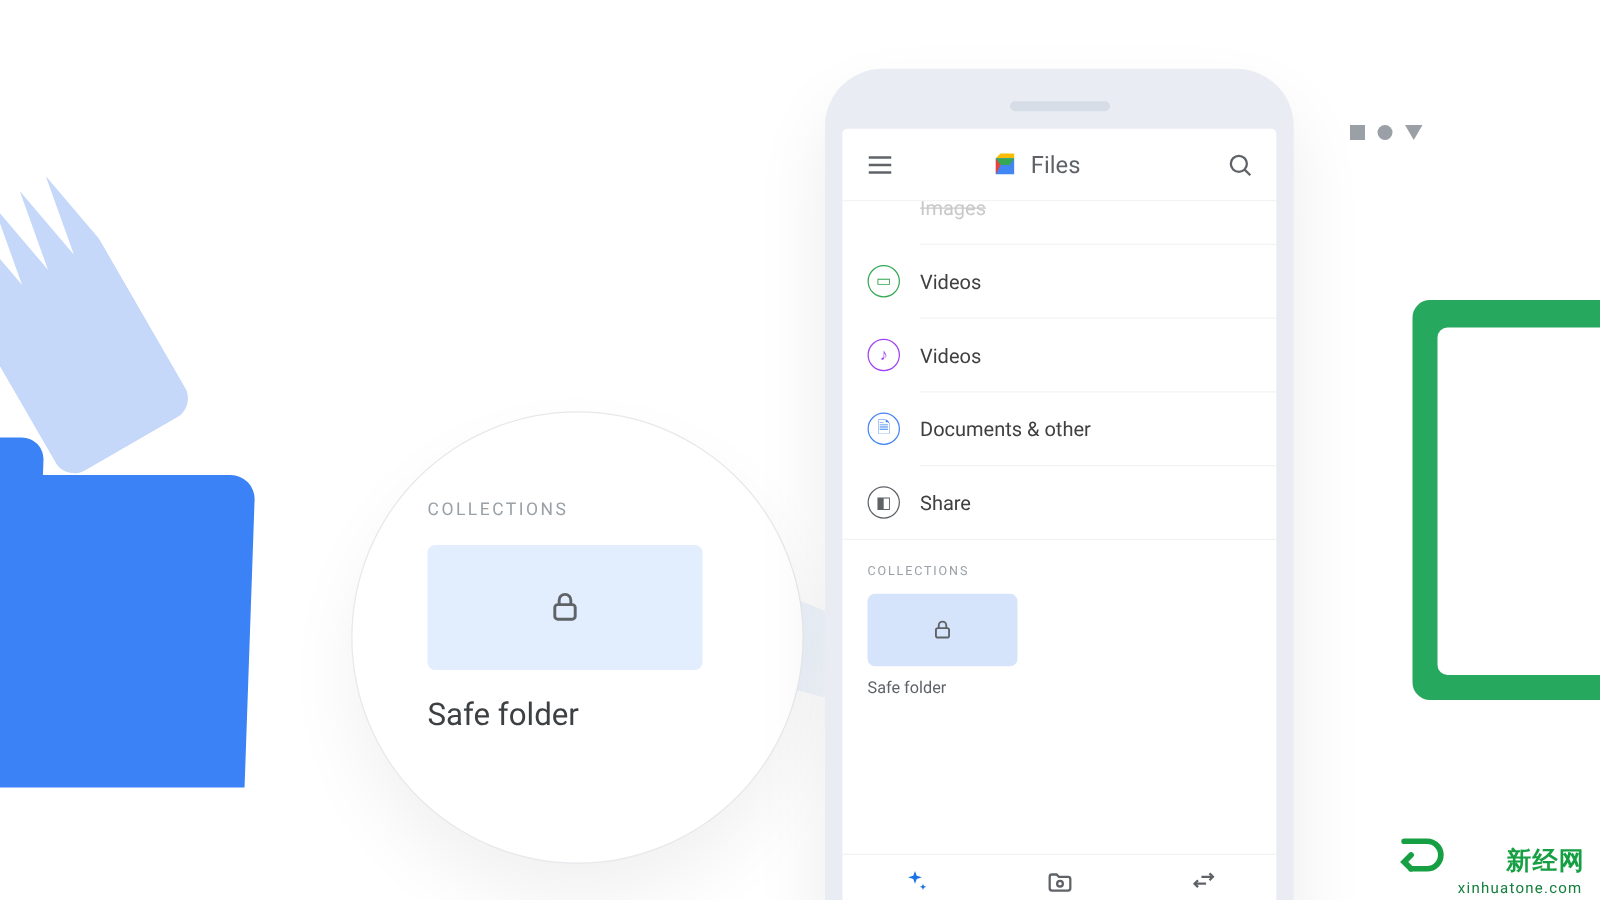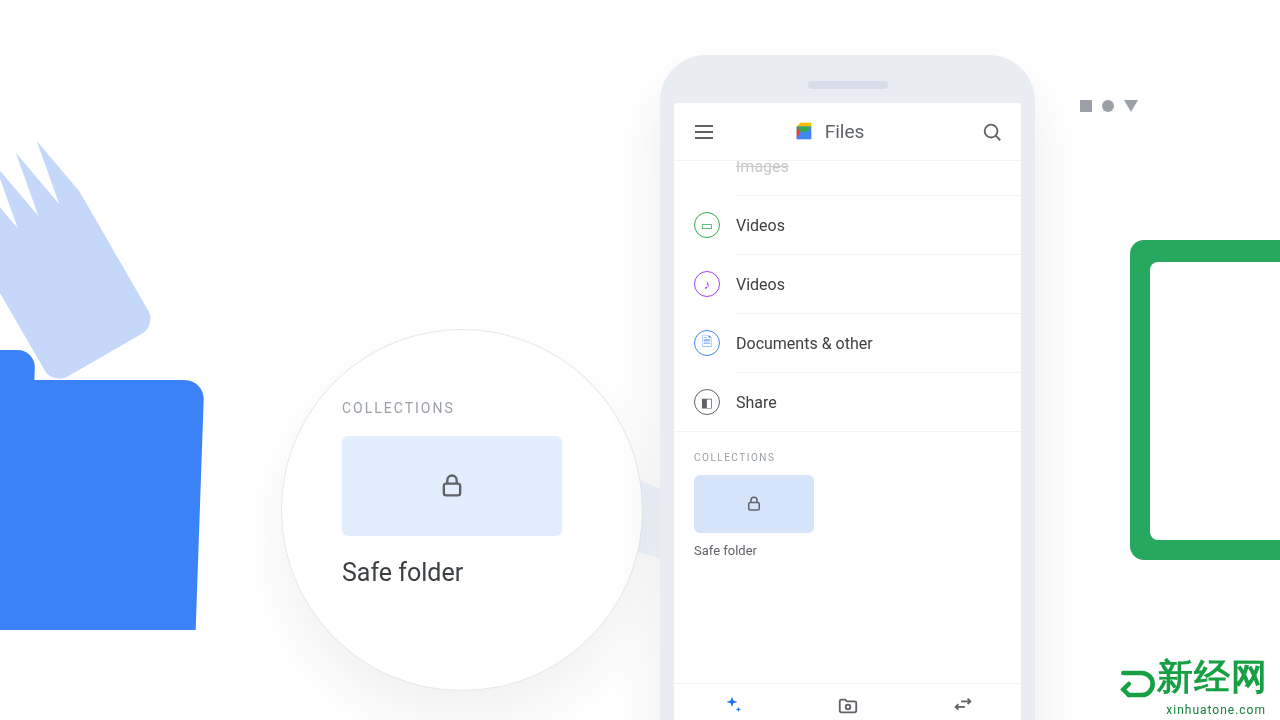--- a/index.html
+++ b/index.html
@@ -57,21 +57,21 @@
 .tile-sm-label { font-size:13px; color:#5f6368; margin:10px 20px 0; }
 
 .bottombar { height:60px; border-top:1px solid #f1f3f4; display:flex; }
 .bottombar .tab { flex:1; display:flex; flex-direction:column; align-items:center; justify-content:center; gap:2px; font-size:11px; color:#5f6368; }
 .bottombar .tab.active { color:#1a73e8; }
 .bottombar .tab svg { width:22px; height:22px; }
 
 
 .wm-logo { position:absolute; right:120px; bottom:14px; display:flex; align-items:center; gap:6px; }
 .wm-logo svg { width:44px; height:44px; }
-.wm-text { position:absolute; right:12px; bottom:18px; color:#16a043; font-size:36px; font-weight:600; letter-spacing:1px; }
+.wm-text { position:absolute; right:12px; bottom:18px; color:#16a043; font-size:20px; font-weight:600; letter-spacing:1px; }
 .wm-url  { position:absolute; right:14px; bottom:3px; color:#15803d; font-size:12px; letter-spacing:1px; }
 </style>
 </head>
 <body>
 <div class="canvas">
 
   <div class="shape-blue-fork"></div>
   <div class="shape-blue-folder"></div>
   <div class="shape-green"></div>
   <div class="shape-green-inner"></div>

